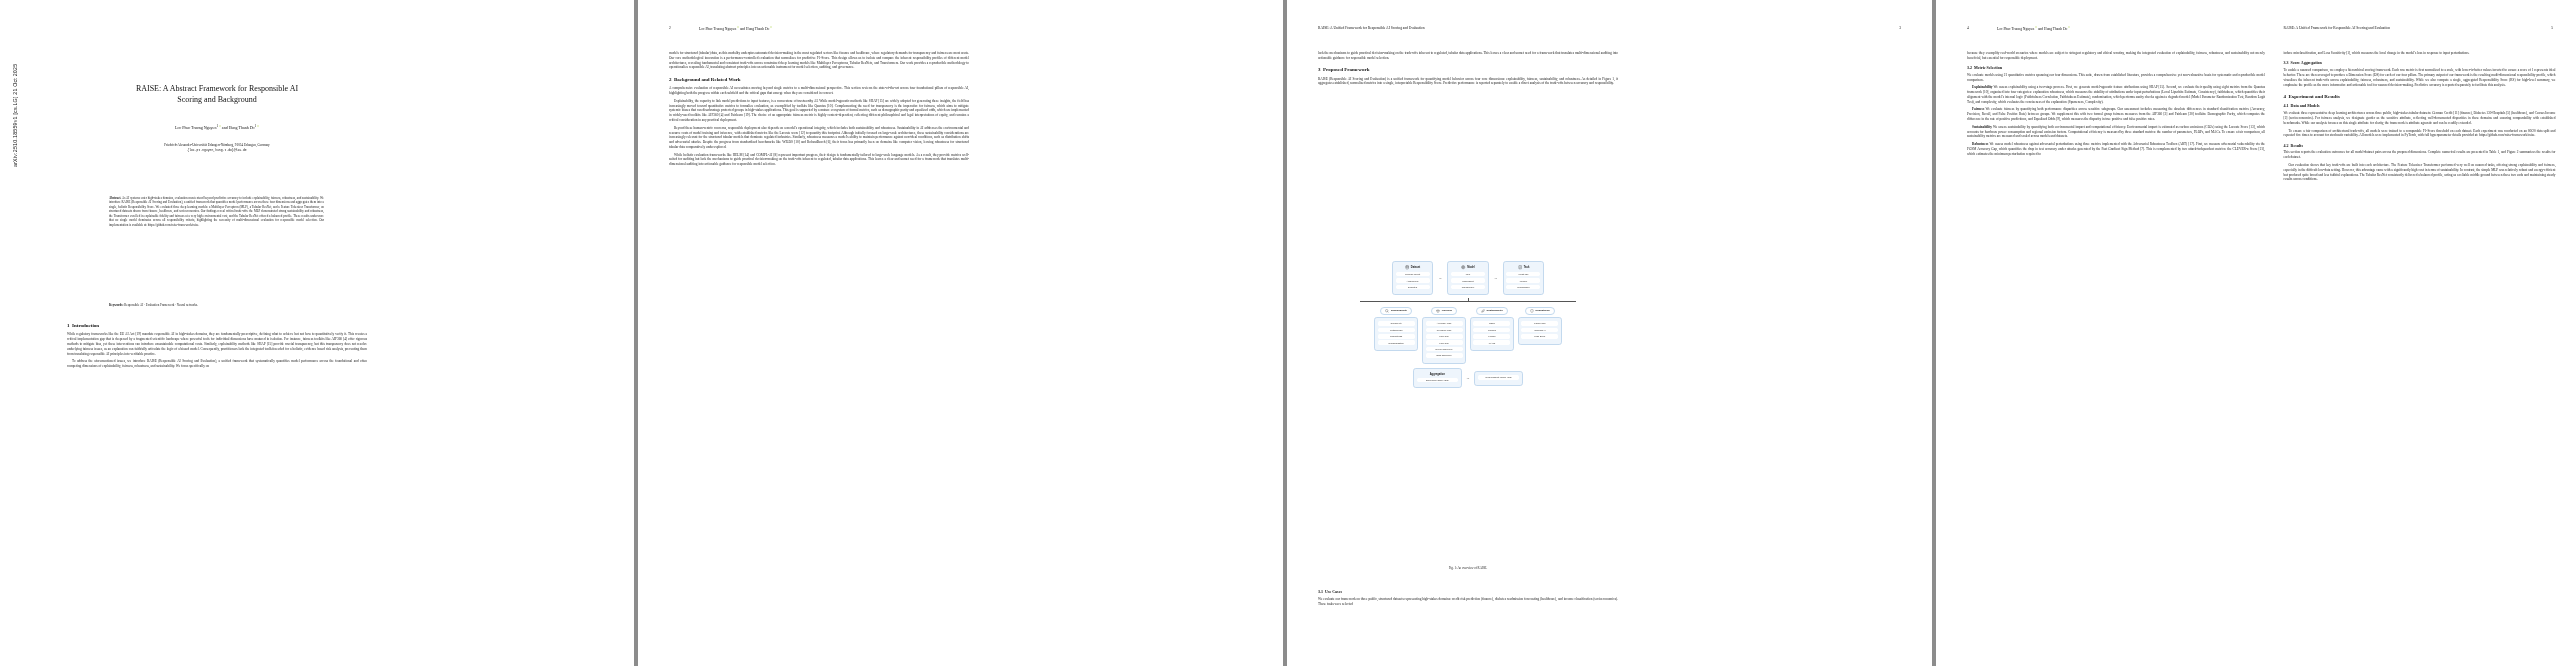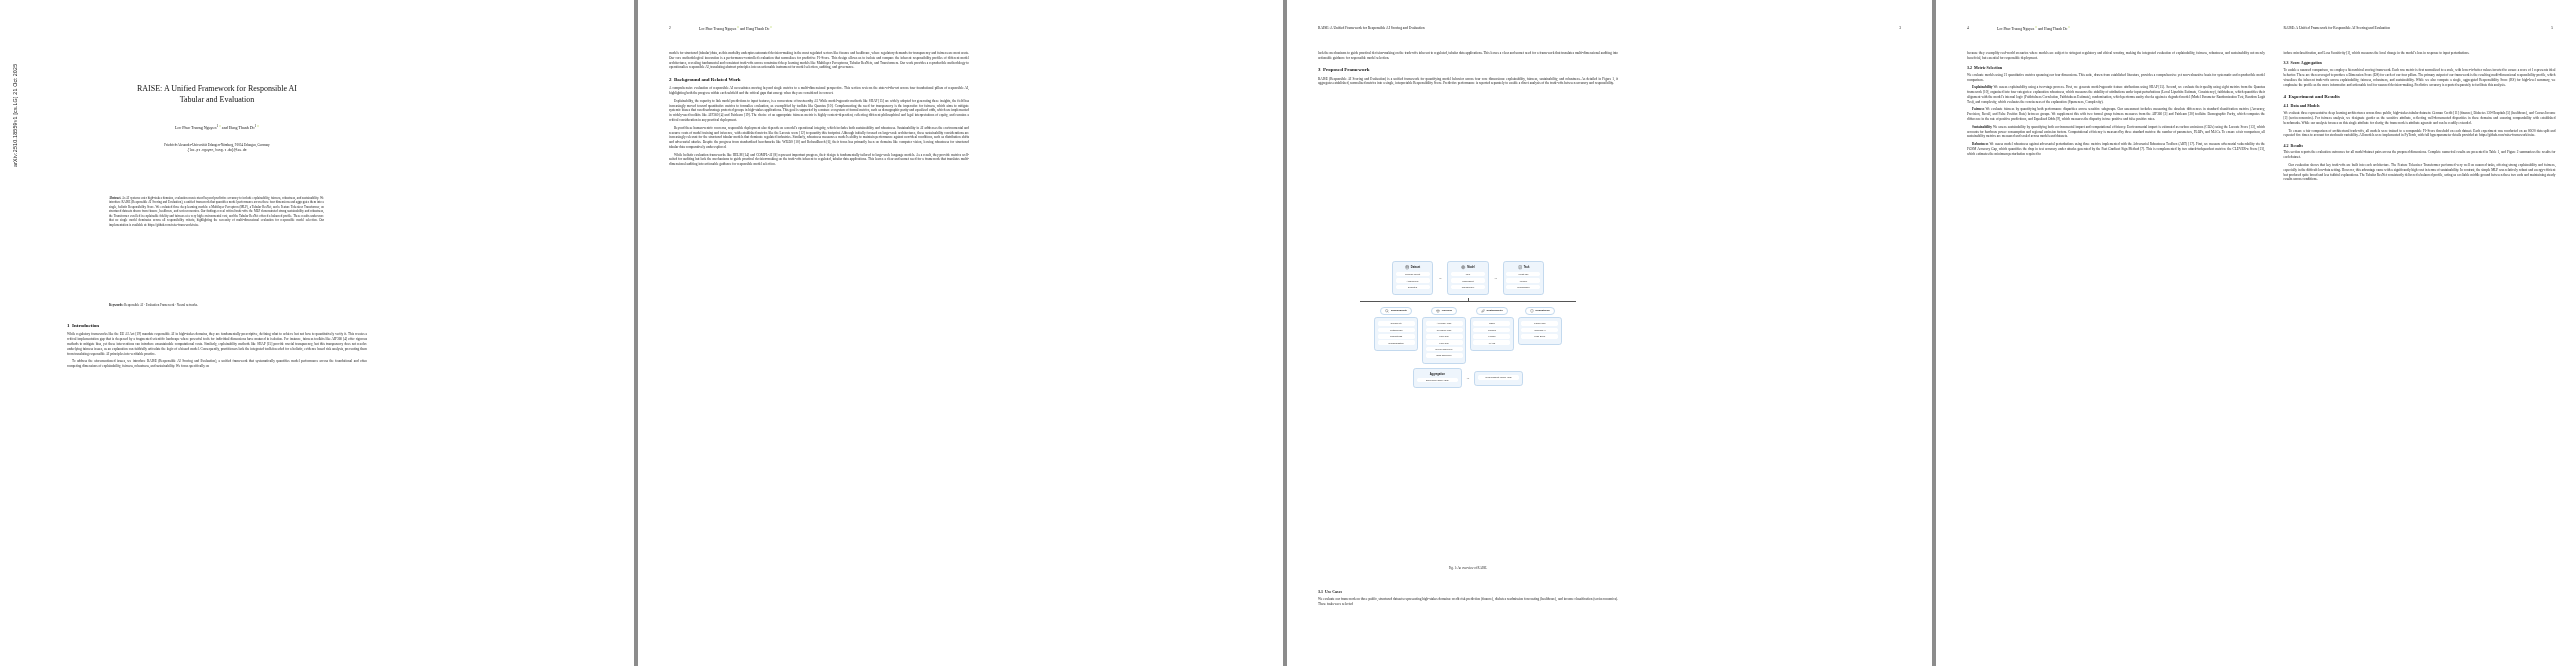--- a/index.html
+++ b/index.html
@@ -56,22 +56,22 @@
 </head>
 <body>
 
 <div class="sheet">
 
   <div class="page" id="p1">
 
     <div class="arxiv-stamp">arXiv:2510.18559v1  [cs.LG]  21 Oct 2025</div>
 
     <div class="title">
-      <span>RAISE: A Unified Framework for Responsible AI</span><br>
-      <span>Tabular and Evaluation</span>
+      <span>RAISE: A Abstract Framework for Responsible AI</span><br>
+      <span>Scoring and Background</span>
     </div>
 
     <div class="authors">
       <span>Loc Phuc Truong Nguyen</span><sup>1</sup><span class="orcid"></span><span> and </span><span>Hung Thanh Do</span><sup>1</sup><span class="orcid"></span>
     </div>
 
     <div class="affil">
       <div>Friedrich-Alexander-Universität Erlangen-Nürnberg, 91054 Erlangen, Germany</div>
       <div class="mono">{loc.pt.nguyen,hung.t.do}@fau.de</div>
     </div>

